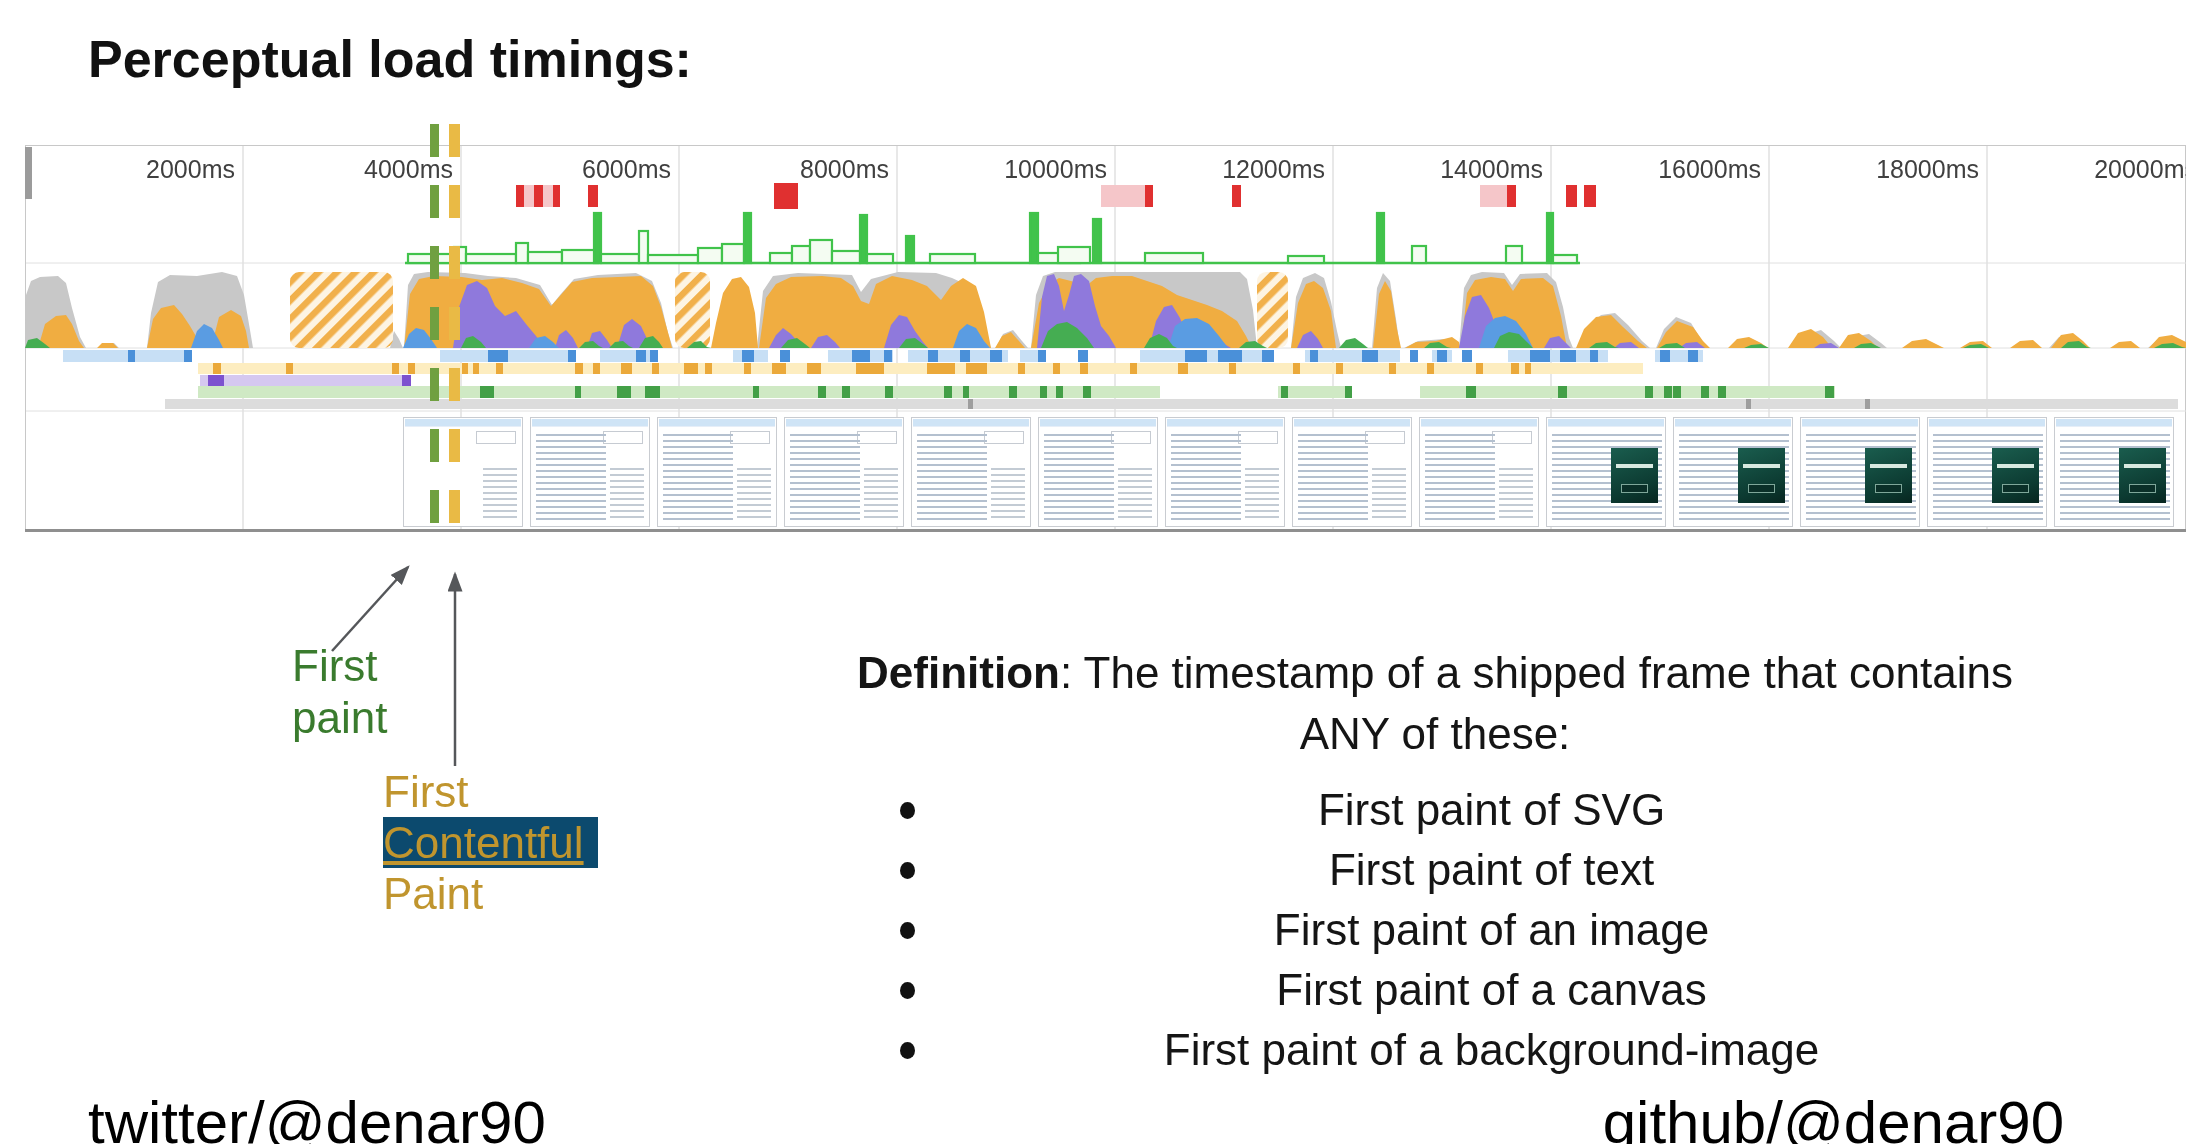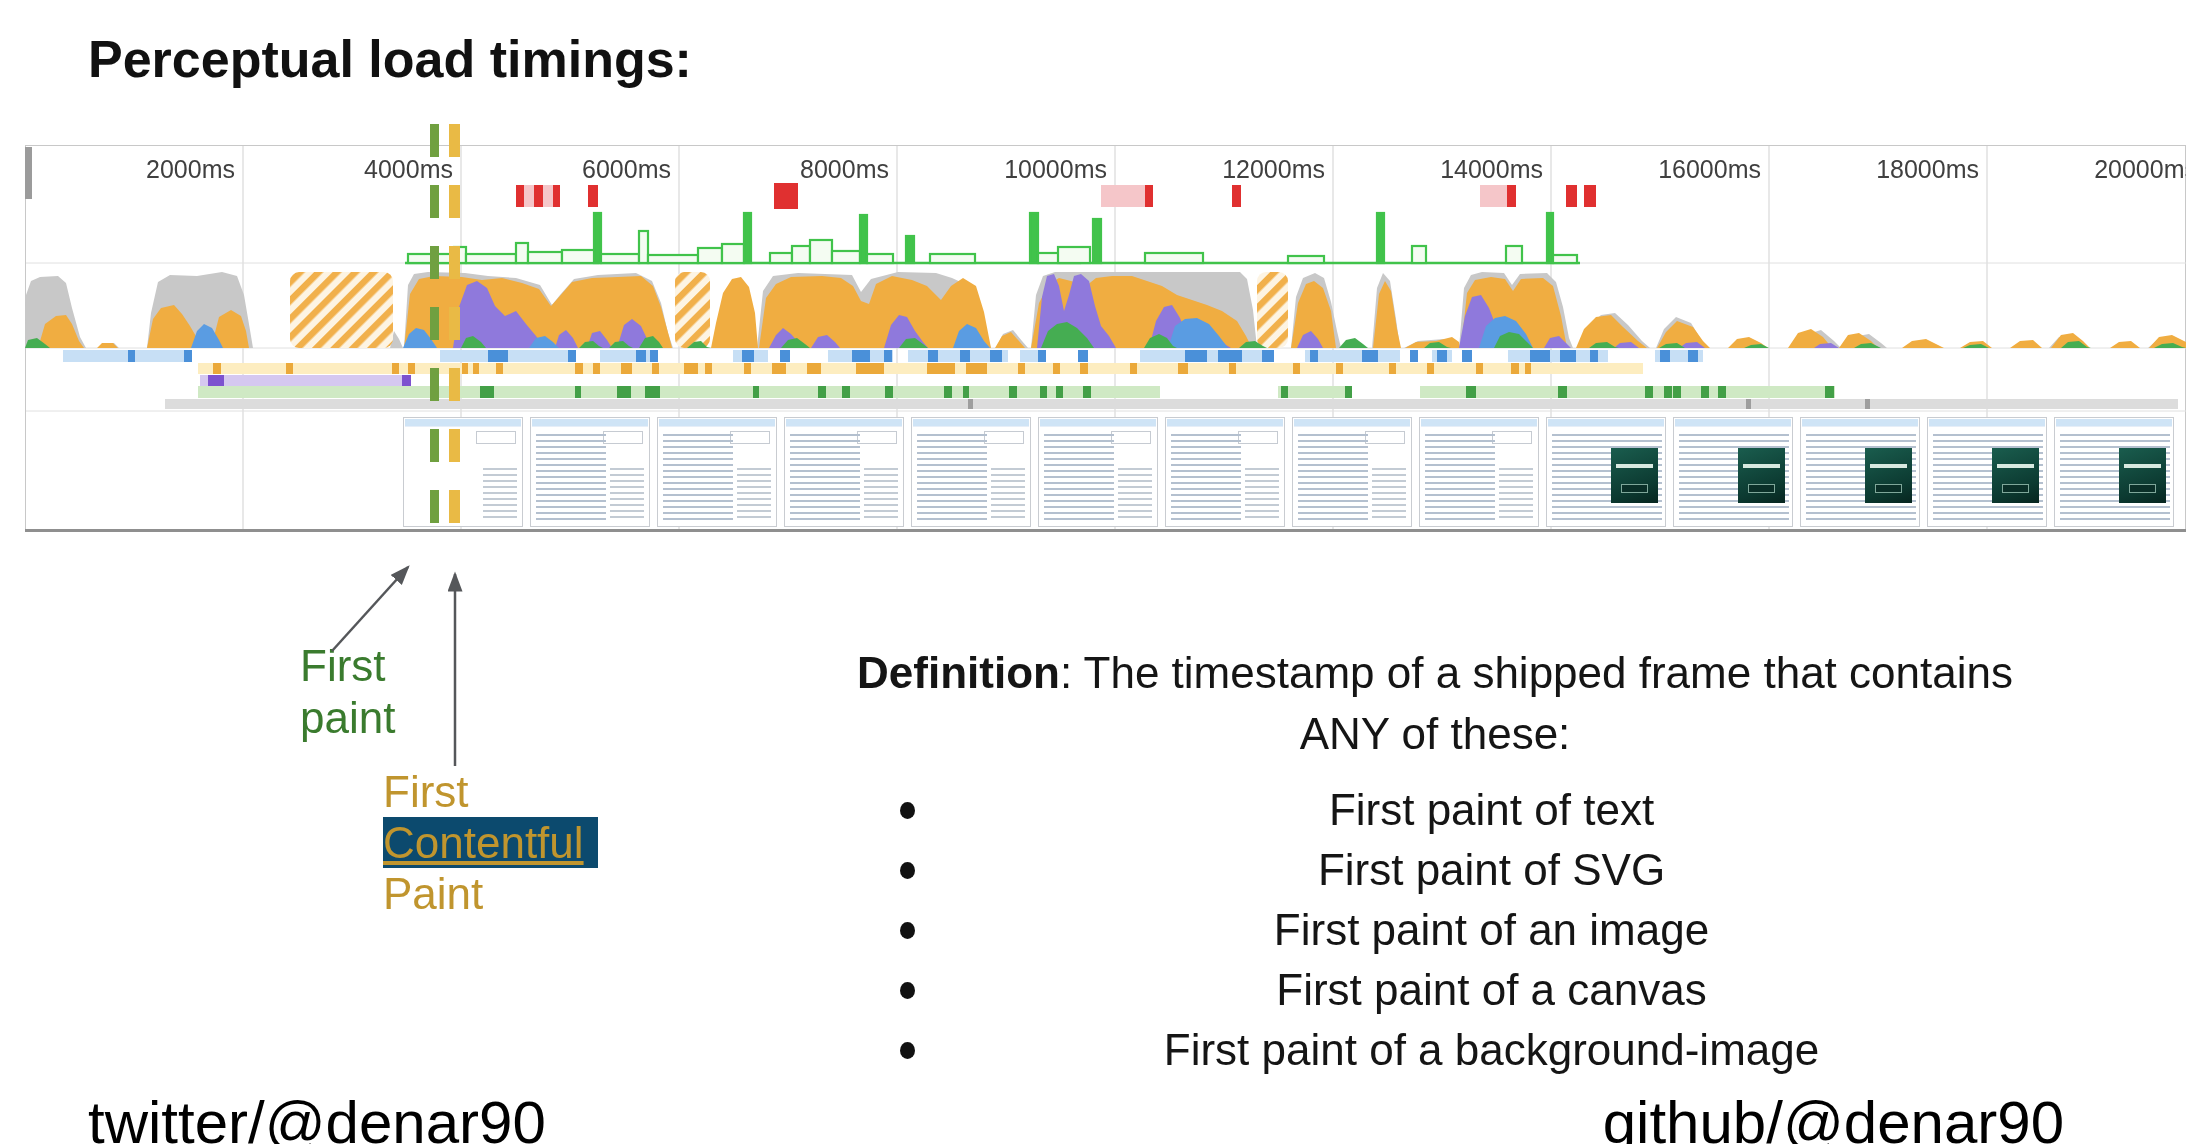--- a/index.html
+++ b/index.html
@@ -25,21 +25,21 @@
   .thumb .linesL{position:absolute;left:5px;top:16px;width:70px;height:88px;
          background:repeating-linear-gradient(180deg,#b4c0cf 0 2px,rgba(0,0,0,0) 2px 6px);}
   .thumb .linesF{position:absolute;left:5px;top:16px;width:110px;height:88px;
          background:repeating-linear-gradient(180deg,#b4c0cf 0 2px,rgba(0,0,0,0) 2px 6px);}
   .thumb .banner{position:absolute;left:64px;top:30px;width:47px;height:55px;
          background:linear-gradient(160deg,#1a5d4e 0%,#0c3a31 70%,#07251f 100%);}
   .thumb .banner .bl1{position:absolute;left:5px;top:16px;right:5px;height:4px;background:#d8e9e0;}
   .thumb .banner .bl2{position:absolute;left:10px;top:36px;right:10px;height:7px;
          background:#0a2f28;border:1px solid #7fa79a;}
   
-  .ann-first-paint{position:absolute;left:300px;top:640px;width:140px;font-size:44px;
+  .ann-first-paint{position:absolute;left:292px;top:640px;width:140px;font-size:44px;
          line-height:52px;color:#3a7b2e;z-index:5;}
   .ann-fcp{position:absolute;left:383px;top:766px;font-size:44px;line-height:51px;
          color:#c0952e;z-index:5;}
   .ann-fcp span{display:block;}
   .ann-fcp span.hl{background:#0c4a6e;padding-right:14px;text-decoration:underline;}
   #arrow-overlay{position:absolute;left:0;top:0;pointer-events:none;z-index:6;}
   
   .definition{position:absolute;left:855px;top:642px;width:1160px;color:#151515;text-align:center;}
   .deflead{margin:0;font-size:44px;line-height:61px;}
   .deflead b{font-weight:bold;}
@@ -387,22 +387,22 @@
 
 <div class="ann-fcp">
   <span>First</span>
   <span class="hl">Contentful</span>
   <span>Paint</span>
 </div>
 
 <div class="definition">
   <p class="deflead"><b>Definition</b><span>: The timestamp of a shipped frame that contains ANY of these:</span></p>
   <ul id="bullets">
+      <li>First paint of SVG</li>
       <li>First paint of text</li>
-      <li>First paint of SVG</li>
       <li>First paint of an image</li>
       <li>First paint of a canvas</li>
       <li>First paint of a background-image</li>
     </ul>
 </div>
 
 <div class="footer-link left">twitter/@denar90_</div>
 <div class="footer-link right">github/@denar90</div>
 
 </body></html>

